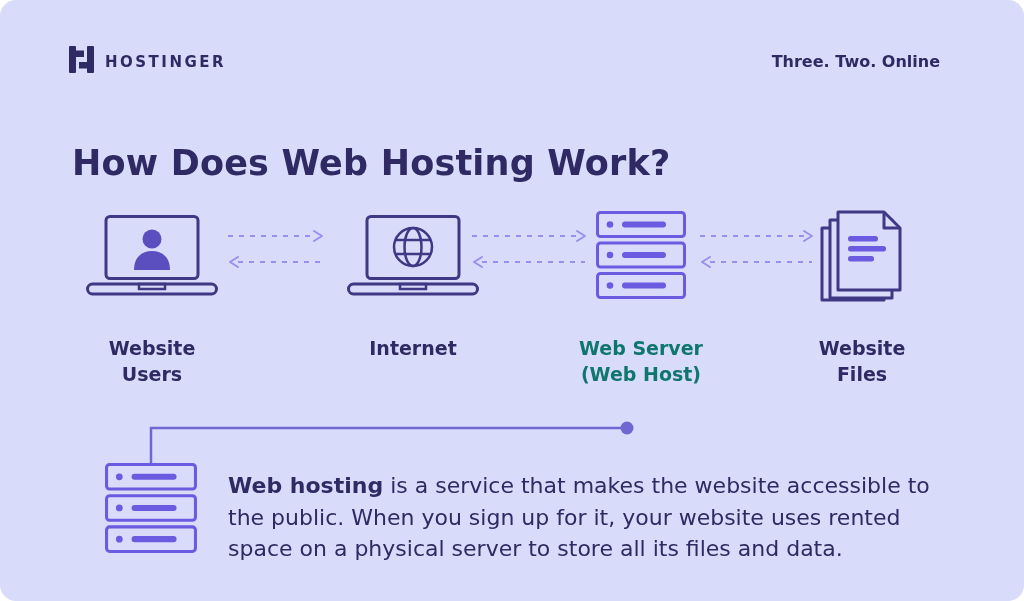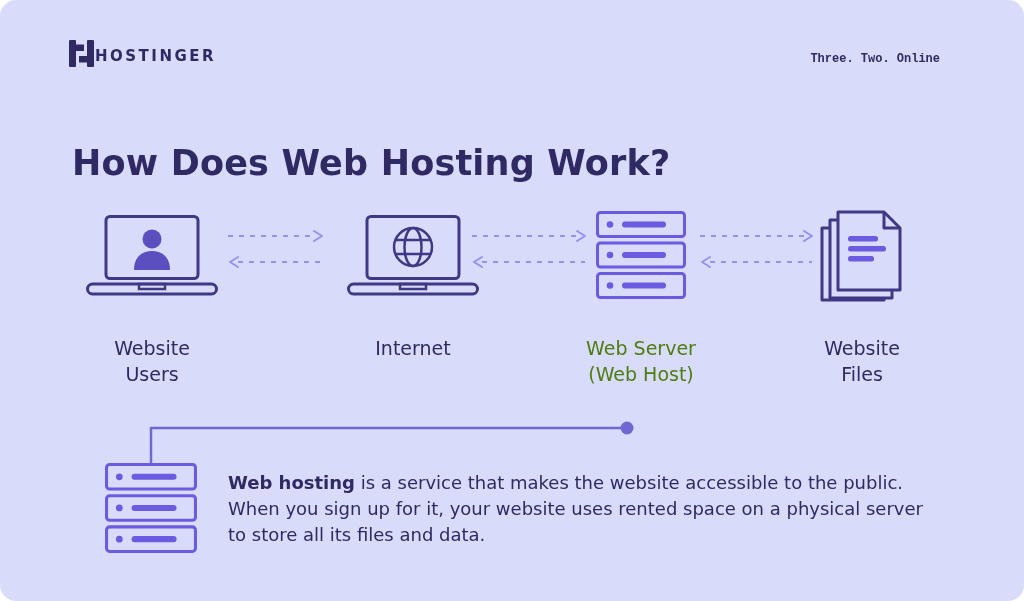--- a/index.html
+++ b/index.html
@@ -5,40 +5,40 @@
   html,body{margin:0;padding:0;background:#ffffff;}
   body{width:1024px;height:601px;position:relative;font-family:"DejaVu Sans","Liberation Sans",sans-serif;}
   .card{
     position:absolute;inset:0;
     background:#d8dbfa;
     border-radius:16px;
     overflow:hidden;
     color:#2f2a63;
   }
   
-  .brand{position:absolute;left:68px;top:40px;display:flex;align-items:center;}
+  .brand{position:absolute;left:68px;top:46px;display:flex;align-items:center;gap:10px;}
   .brand-name{font-size:15px;font-weight:bold;letter-spacing:2.5px;}
-  .tagline{position:absolute;right:84px;top:52px;font-size:12px;font-weight:bold;font-family:Liberation Mono, monospace;}
+  .tagline{position:absolute;right:84px;top:52px;font-size:16px;font-weight:bold;}
   
   .page-title{position:absolute;left:72px;top:122px;font-size:35px;font-weight:bold;letter-spacing:.2px;margin-top:21px;}
   
   .node{position:absolute;top:210px;width:210px;text-align:center;}
   .node-icon{height:92px;display:flex;align-items:center;justify-content:center;}
-  .node-label{margin-top:34px;font-size:19px;font-weight:normal;line-height:1.36;white-space:pre-line;}
-  .node-label.accent{color:#4d7c0f;}
+  .node-label{margin-top:34px;font-size:19px;font-weight:bold;line-height:1.36;white-space:pre-line;}
+  .node-label.accent{color:#0f766e;}
   .n-users{left:47px;}
   .n-internet{left:308px;}
   .n-server{left:536px;}
   .n-files{left:757px;}
   
   .arrows{position:absolute;left:0;top:210px;pointer-events:none;}
   .connector{position:absolute;left:0;top:0;pointer-events:none;}
   
   .callout-icon{position:absolute;left:105px;top:462px;}
-  .callout-text{position:absolute;left:228px;top:470px;width:712px;font-size:18px;line-height:1.44;}
+  .callout-text{position:absolute;left:228px;top:470px;width:712px;font-size:22px;line-height:1.44;}
   .callout-text b{font-weight:bold;}
 </style>
 </head>
 <body>
 
 <div class="card">
 
   <div class="brand">
     <span>
       <svg width="27" height="27" viewBox="0 0 27 27">

